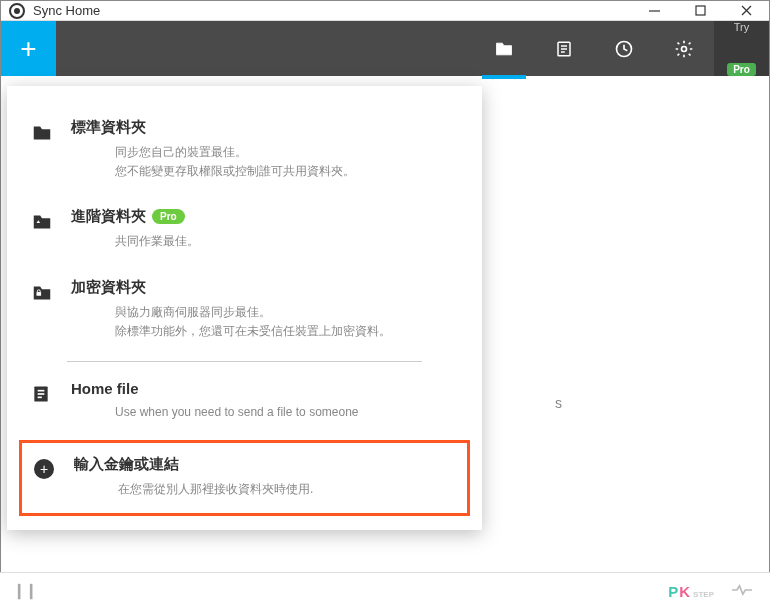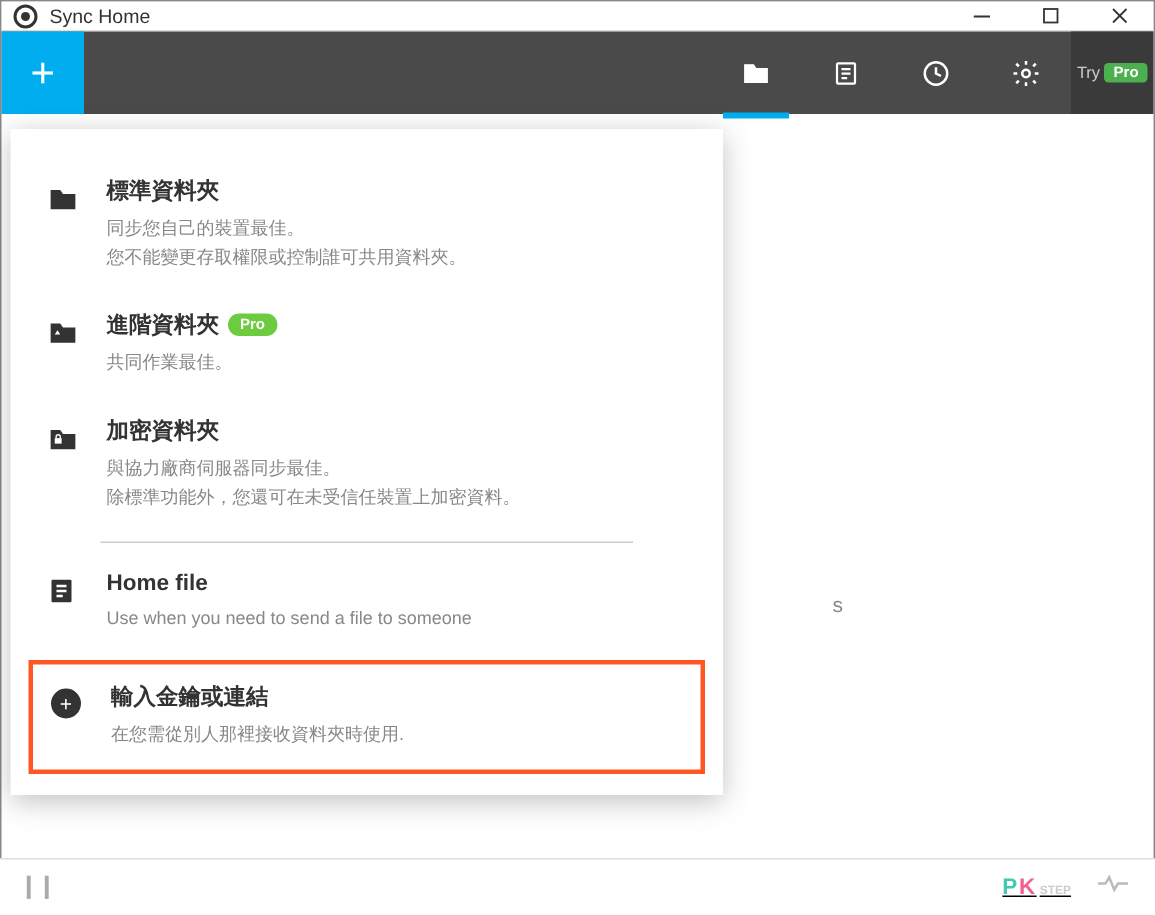--- a/index.html
+++ b/index.html
@@ -17,45 +17,45 @@
     
     
     .toolbar { height:55px; background:#4a4a4a; display:flex; align-items:stretch; }
     .toolbar .addbtn { width:55px; background:#00AEEF; display:flex; align-items:center; justify-content:center;}
     .toolbar .addbtn .plus { color:#fff; font-size:28px; font-weight:300;}
     .toolbar .spacer { flex:1;}
     .toolbar .tbtn { width:60px; display:flex; align-items:center; justify-content:center;}
     .toolbar .tbtn svg { fill:#fff; stroke:#fff;}
     .toolbar .tbtn.active { position:relative;}
     .toolbar .tbtn.active::after { content:""; position:absolute; bottom:-3px; left:8px; right:8px; height:4px; background:#00AEEF;}
-    .toolbar .trybox { width:55px; background:#3a3a3a; display:flex; align-items:center; justify-content:center; gap:3px;}
+    .toolbar .trybox { width:55px; background:#3a3a3a; display:flex; flex-direction:column; align-items:center; justify-content:space-between; gap:3px;}
     .toolbar .trybox .try-text { color:#ccc; font-size:11px;}
     .pro-badge { background:#4CAF50; color:#fff; font-size:10px; font-weight:bold; padding:1px 6px; border-radius:3px;}
     .pro-badge-inline { background:#6CCB3F; color:#fff; font-size:10px; font-weight:bold; padding:2px 8px; border-radius:9px; margin-left:6px;}
     
     
     .panel { position:absolute; left:7px; top:86px; width:475px; background:#fff; box-shadow: 0 4px 18px rgba(0,0,0,.25); padding:20px 0 14px 0;}
     .item { display:flex; padding:12px 24px 14px 24px; gap:18px;}
     .item-icon { width:22px; padding-top:4px; flex-shrink:0; color:#333;}
     .item-icon svg { fill:#333;}
     .item-body { flex:1;}
     .item-title { font-size:15px; font-weight:bold; color:#333; display:flex; align-items:center;}
-    .item-desc { font-size:12px; color:#888; margin-top:6px; line-height:1.6;}
+    .item-desc { font-size:12px; color:#888; margin-top:6px; line-height:1.6;margin-left:44px;}
     .sep { height:1px; background:#ccc; margin:6px 60px 6px 60px;}
     .highlight { border:3px solid #FF5722; margin:4px 12px 0 12px; padding:12px 12px 14px 12px !important;}
     .circle-plus { width:20px; height:20px; border-radius:50%; background:#333; display:flex; align-items:center; justify-content:center; color:#fff; font-size:14px; line-height:1;}
     
     
     .bg-s { position:absolute; left:555px; top:395px; color:#888; font-size:14px;}
     
     
     .statusbar { position:absolute; bottom:0; left:0; right:0; height:38px; border-top:1px solid #ddd; display:flex; align-items:center; padding:0 18px; background:#fff;}
     .pause-icon { color:#aaa; font-size:13px; letter-spacing:2px;}
     .statusbar .spacer { flex:1;}
-    .pk-logo { font-weight:bold; font-size:15px; letter-spacing:1px;text-decoration:underline;}
+    .pk-logo { font-weight:bold; font-size:15px; letter-spacing:1px;}
     .pk-logo .p { color:#43C8B1;}
     .pk-logo .k { color:#F06292;}
     .pk-logo .step { color:#ccc; font-size:8px; letter-spacing:0; margin-left:2px;}
     .activity { color:#bbb; margin-left:18px;}
   </style>
 </head>
 <body>
 
 <div class="titlebar">
   <div class="titlebar-left">

